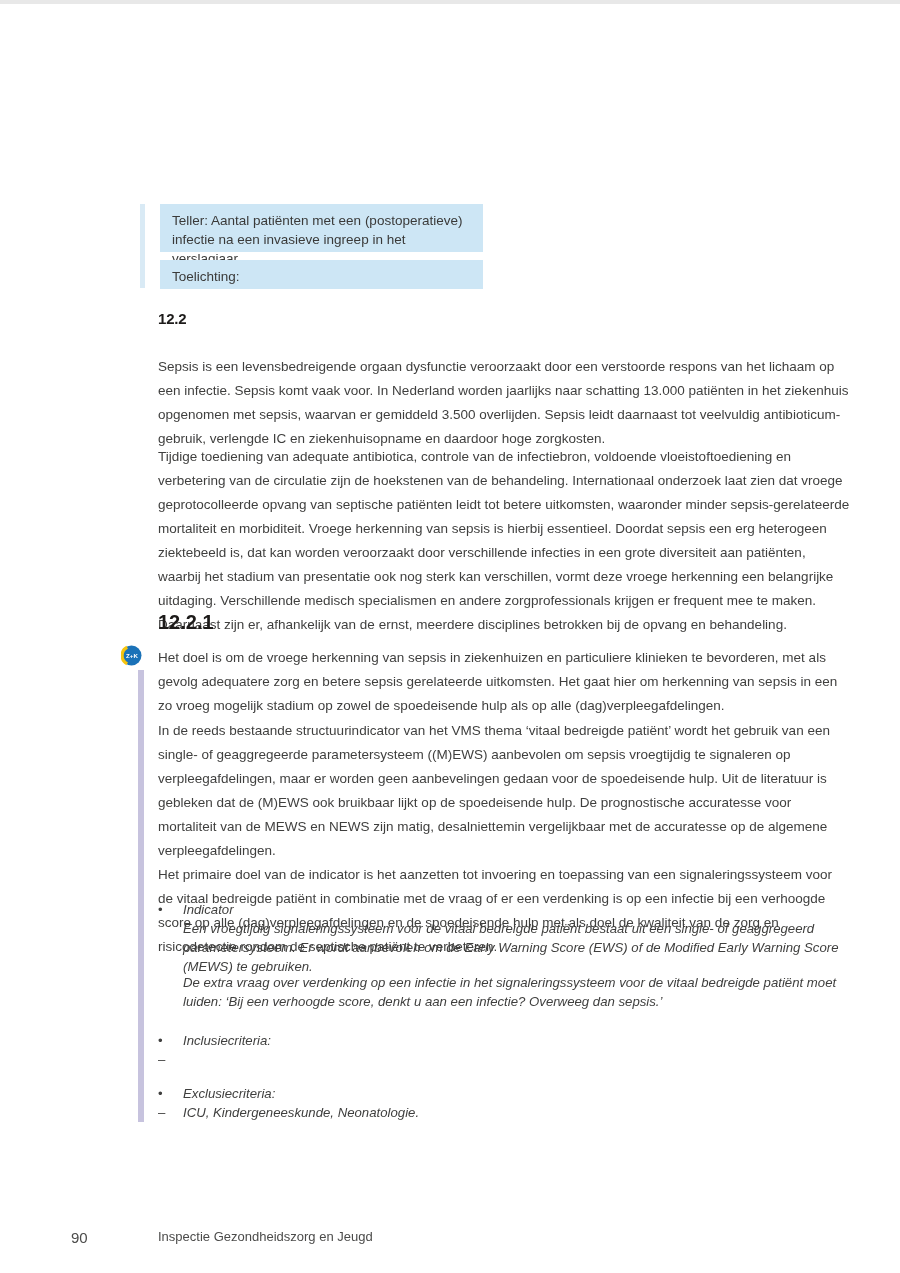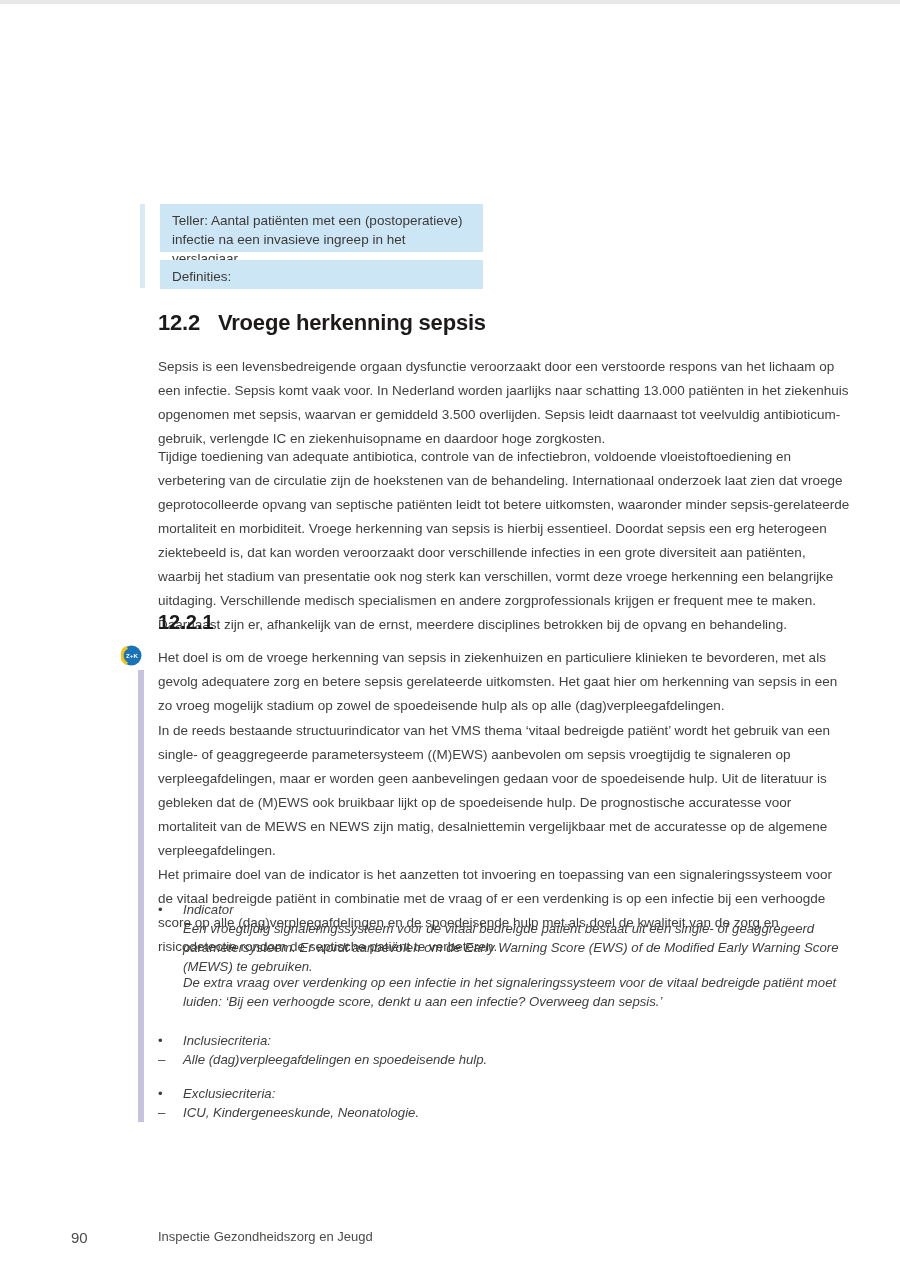--- a/index.html
+++ b/index.html
@@ -11,21 +11,21 @@
   }
   .abs{position:absolute;}
   
   .accent-bar-blue{left:140px;top:200px;width:5px;height:84px;background:#d9eaf5;}
   .info-box{left:160px;width:299px;background:#cde6f5;color:#3a3a39;
     font-size:13.5px;line-height:19px;padding:7px 12px 7px 12px;}
   .info-box.teller{top:200px;height:34px;}
   .info-box.toelichting{top:256px;height:15px;}
   
   .h-row{left:158px;display:flex;color:#1d1b1a;}
-  .h1-row{top:306px;font-size:22px;font-weight:bold;letter-spacing:-0.2px;}
+  .h1-row{top:306px;font-size:15px;font-weight:bold;letter-spacing:-0.2px;}
   .h1-row .h-num{width:60px;flex:none;}
   .h2-row{top:606px;font-size:16px;font-weight:bold;}
   .h2-row .h-num{width:60px;flex:none;font-weight:bold;font-size:20px;padding-top:1px;}
   
   .para{left:158px;width:692px;font-size:13.5px;line-height:24px;color:#3f3f3e;}
   .p1{top:351px;}
   .p2{top:441px;}
   .p3{top:642px;}
   .p4{top:715px;}
   .p4 div{margin:0;}
@@ -55,26 +55,25 @@
 
 <div class="page">
 
   <div class="abs accent-bar-blue"></div>
 
   <div class="abs info-box teller">
     <span>Teller: Aantal patiënten met een (postoperatieve) infectie na een invasieve ingreep in het verslagjaar.</span>
   </div>
 
   <div class="abs info-box toelichting">
-    <span>Definities:</span>
+    <span>Toelichting:</span>
   </div>
 
   <div class="abs h-row h1-row">
     <span class="h-num">12.2</span>
-    <span>Vroege herkenning sepsis</span>
   </div>
 
   <div class="abs para p1">Sepsis is een levensbedreigende orgaan dysfunctie veroorzaakt door een verstoorde respons van het lichaam op een infectie. Sepsis komt vaak voor. In Nederland worden jaarlijks naar schatting 13.000 patiënten in het ziekenhuis opgenomen met sepsis, waarvan er gemiddeld 3.500 overlijden. Sepsis leidt daarnaast tot veelvuldig antibioticum­gebruik, verlengde IC en ziekenhuisopname en daardoor hoge zorgkosten.</div>
   <div class="abs para p2">Tijdige toediening van adequate antibiotica, controle van de infectiebron, voldoende vloeistoftoediening en verbetering van de circulatie zijn de hoekstenen van de behandeling. Internationaal onderzoek laat zien dat vroege geprotocolleerde opvang van septische patiënten leidt tot betere uitkomsten, waaronder minder sepsis-gerelateerde mortaliteit en morbiditeit. Vroege herkenning van sepsis is hierbij essentieel. Doordat sepsis een erg heterogeen ziektebeeld is, dat kan worden veroorzaakt door verschillende infecties in een grote diversiteit aan patiënten, waarbij het stadium van presentatie ook nog sterk kan verschillen, vormt deze vroege herkenning een belangrijke uitdaging. Verschillende medisch specialismen en andere zorgprofessionals krijgen er frequent mee te maken. Daarnaast zijn er, afhankelijk van de ernst, meerdere disciplines betrokken bij de opvang en behandeling.</div>
 
   <div class="abs h-row h2-row">
     <span class="h-num">12.2.1</span>
   </div>
 
   <svg class="abs zk-icon" viewBox="0 0 21 21">
@@ -98,21 +97,20 @@
   </div>
   <div class="abs li-para bp2">De extra vraag over verdenking op een infectie in het signaleringssysteem voor de vitaal bedreigde patiënt moet luiden: ‘Bij een verhoogde score, denkt u aan een infectie? Overweeg dan sepsis.’</div>
   <div class="abs li-para bp1">Een vroegtijdig signaleringssysteem voor de vitaal bedreigde patiënt bestaat uit een single- of geaggregeerd parametersysteem. Er wordt aanbevolen om de Early Warning Score (EWS) of de Modified Early Warning Score (MEWS) te gebruiken.</div>
 
   <div class="abs li-row b2">
     <span class="marker">•</span>
     <span class="li-label">Inclusiecriteria:</span>
   </div>
   <div class="abs li-row b3">
     <span class="marker">–</span>
-    <span class="li-label">Alle (dag)verpleegafdelingen en spoedeisende hulp.</span>
   </div>
 
   <div class="abs li-row b4">
     <span class="marker">•</span>
     <span class="li-label">Exclusiecriteria:</span>
   </div>
   <div class="abs li-row b5">
     <span class="marker">–</span>
     <span class="li-label">ICU, Kindergeneeskunde, Neonatologie.</span>
   </div>

